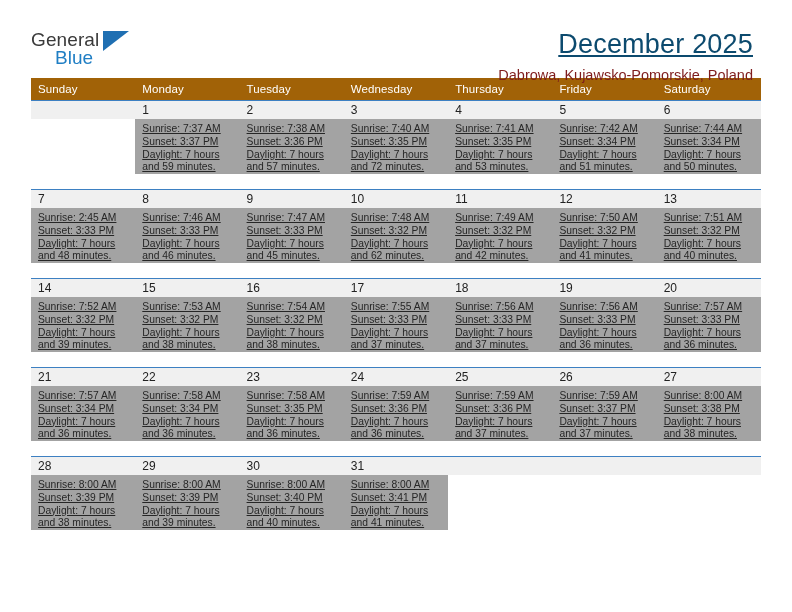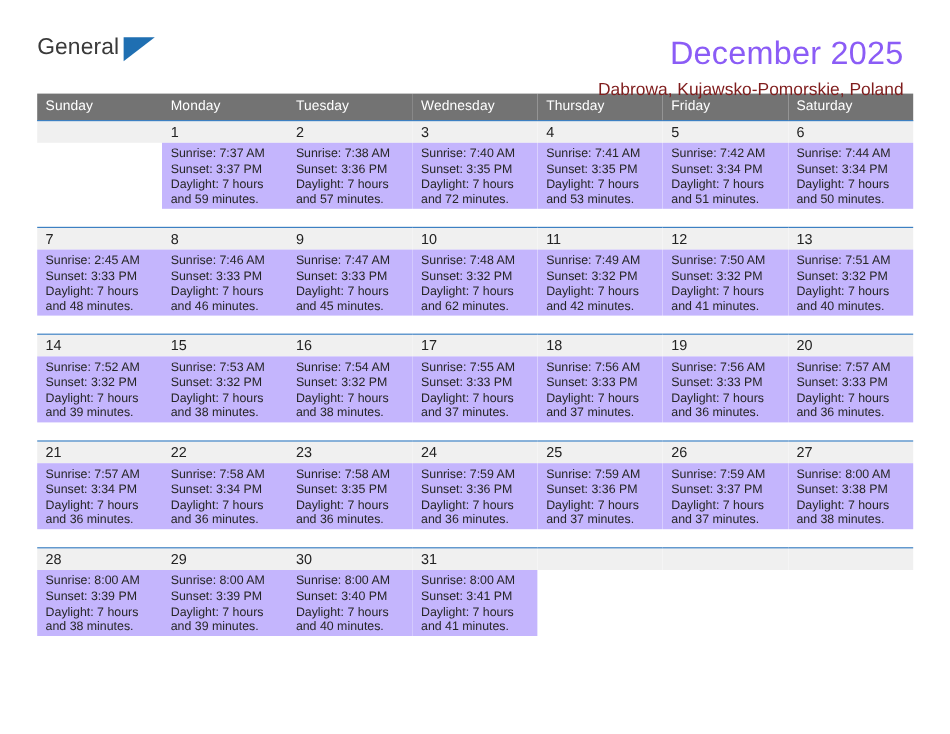--- a/index.html
+++ b/index.html
@@ -60,43 +60,44 @@
     border-bottom: 20px solid transparent;
   }
 
   .title-block {
     text-align: right;
     padding-right: 5px;
   }
   .cal-title {
     font-size: 27px;
     font-weight: normal;
-    color: #8b5cf6;
+    color: #0c4a6e;
     line-height: 32px;
     letter-spacing: 0.2px;
     white-space: nowrap;
+    text-decoration: underline;
   }
   .cal-subtitle {
     font-size: 14.5px;
     color: #7f1d1d;
     line-height: 22px;
     margin-top: 4px;
     white-space: nowrap;
   }
 
   
   .calendar {
     margin: 0 31px;
     width: 730px;
     border-collapse: collapse;
     table-layout: fixed;
   }
 
   .calendar thead th {
-    background: #737373;
+    background: #a16207;
     color: #ffffff;
     font-size: 11.5px;
     font-weight: normal;
     text-align: left;
     padding: 5px 0 5px 7px;
     height: 19px;
     letter-spacing: 0.1px;
   }
 
   .calendar td {
@@ -122,35 +123,37 @@
   }
   .cell-empty .daynum-band {
     background: #f0f0f0;
   }
 
   .cell-body {
     padding: 4px 4px 0 7px;
     font-size: 10.3px;
     line-height: 12.8px;
     color: #262626;
-    background: #c4b5fd;
+    background: #a3a3a3;
+    text-decoration: underline;
   }
   .cell-body div { white-space: nowrap; }
 
   .cell-empty .cell-body { visibility: hidden; }
 </style>
 </head>
 <body>
 
 <div class="page">
 
   <div class="header">
     <div class="logo">
       <span class="logo-general">General</span>
       <span class="logo-triangle"></span>
+      <span class="logo-blue">Blue</span>
     </div>
     <div class="title-block">
       <div class="cal-title">December 2025</div>
       <div class="cal-subtitle">Dabrowa, Kujawsko-Pomorskie, Poland</div>
     </div>
   </div>
 
   <table class="calendar">
     <thead>
       <tr>

